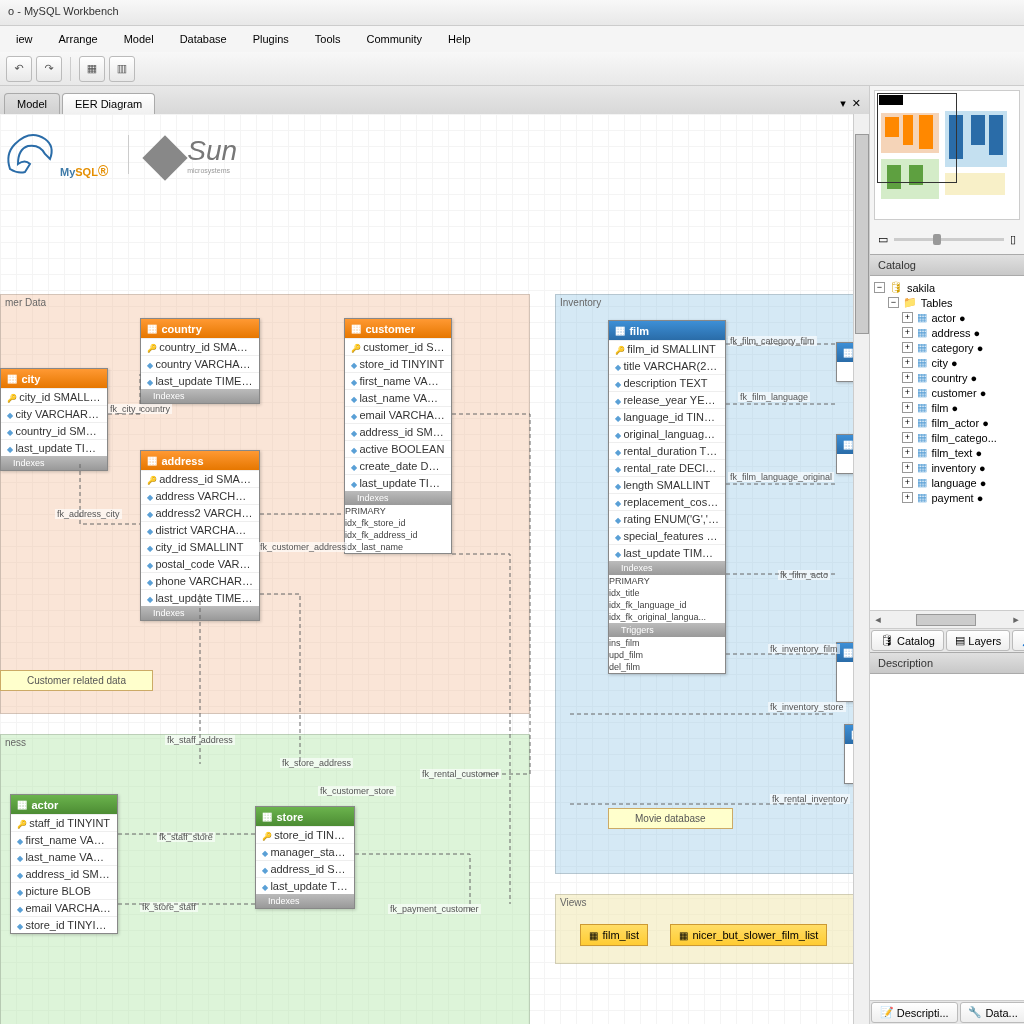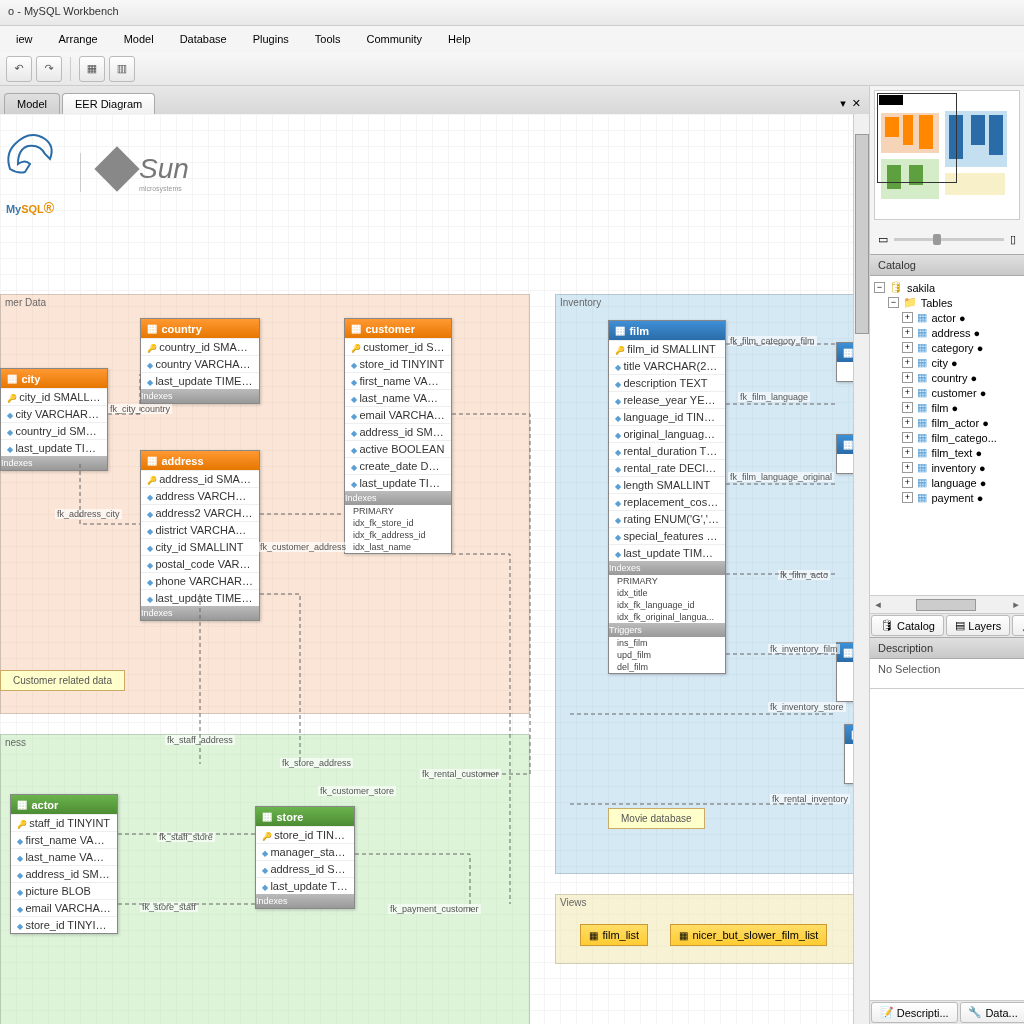--- a/index.html
+++ b/index.html
@@ -25,24 +25,24 @@
 .region.inventory{left:555px;top:180px;width:310px;height:580px;background:rgba(150,200,230,0.4);}
 .region.business{left:0;top:620px;width:530px;height:340px;background:rgba(180,230,170,0.45);}
 .tablebox{position:absolute;background:#fff;border:1px solid #888;box-shadow:1px 1px 3px rgba(0,0,0,0.2);font-size:10px;min-width:96px;}
 .tablebox .hdr{padding:3px 6px;font-weight:bold;color:#fff;display:flex;align-items:center;gap:4px;}
 .tablebox.orange .hdr{background:linear-gradient(#ff9933,#e67700);}
 .tablebox.blue .hdr{background:linear-gradient(#3d8fd6,#2a6ca8);}
 .tablebox.green .hdr{background:linear-gradient(#6bb34d,#4c8c33);}
 .tablebox .col{padding:2px 6px;color:#333;border-top:1px solid #eee;white-space:nowrap;overflow:hidden;text-overflow:ellipsis;}
 .tablebox .col::before{content:"◆ ";color:#5aa0d6;font-size:8px;}
 .tablebox .col.pk::before{content:"🔑 ";font-size:8px;}
-.tablebox .section{background:linear-gradient(#bbb,#999);color:#fff;padding:2px 0;font-size:9px;}
-.tablebox .idx{padding:1px 8px;font-size:9px;color:#444;}
+.tablebox .section{background:linear-gradient(#bbb,#999);color:#fff;padding:2px 12px;font-size:9px;}
+.tablebox .idx{padding:1px 0;font-size:9px;color:#444;}
 .fk-label{position:absolute;font-size:9px;color:#555;background:rgba(255,255,255,0.6);padding:0 2px;}
-.note{position:absolute;background:#ffffcc;border:1px solid #ccaa66;padding:4px 12px;font-size:10px;color:#555;}
+.note{position:absolute;background:#ffffcc;border:1px solid #ccaa66;padding:4px 26px;font-size:10px;color:#555;}
 .view-box{position:absolute;background:linear-gradient(#ffdd66,#ffcc33);border:1px solid #cc9933;padding:4px 8px;font-size:10px;display:flex;align-items:center;gap:4px;}
 .minimap{height:130px;background:#fff;border:1px solid #ccc;margin:4px;position:relative;}
 .minimap .mm{position:absolute;}
 .zoom{height:30px;display:flex;align-items:center;padding:0 8px;gap:6px;}
 .zoom .track{flex:1;height:3px;background:#ccc;position:relative;}
 .zoom .thumb{position:absolute;left:35%;top:-4px;width:8px;height:11px;background:#999;border-radius:2px;}
 .panel-hdr{background:linear-gradient(#e0e0e0,#c8c8c8);border-top:1px solid #aaa;border-bottom:1px solid #aaa;padding:4px 8px;font-size:11px;color:#333;}
 .tree{background:#fff;flex:1;overflow:auto;padding:4px 2px;font-size:11px;}
 .tree-row{display:flex;align-items:center;padding:1px 0;gap:4px;white-space:nowrap;}
 .tree-row .exp{width:11px;height:11px;border:1px solid #999;display:inline-flex;align-items:center;justify-content:center;font-size:9px;line-height:1;background:#fff;}
@@ -86,27 +86,27 @@
       <div class="tab">EER Diagram</div>
       <div class="closer">
         <span>▾</span>
         <span>✕</span>
       </div>
     </div>
 
     <div class="canvas">
 
       <div class="logo-area">
-        <div style="display:flex;align-items:center;flex-direction:column;">
+        <div style="display:flex;align-items:flex-end;">
           <svg class="dolphin" viewBox="0 0 60 60">
               <path d="M10 45 Q5 30 15 20 Q30 5 45 15 Q55 22 50 35 L45 30 Q40 20 28 22 Q18 25 18 40 Q25 35 30 40 L25 48 Q18 50 10 45 Z" fill="none" stroke="#2a6ca8" stroke-width="2"></path>
             </svg>
           <div class="mysql-text"><span style="color:#3d7aa8">My</span><span style="color:#e48e00">SQL</span><span style="color:#e48e00;font-size:14px">®</span></div>
         </div>
-        <div style="color:#888;border-left:1px solid #ccc;padding-left:20px;display:flex;align-items:flex-start;gap:6px;">
+        <div style="color:#888;border-left:1px solid #ccc;padding-left:20px;display:flex;align-items:flex-end;gap:6px;">
           <div style="width:32px;height:32px;background:#888;transform:rotate(45deg)"></div>
           <div>
               <div style="font-size:28px;font-style:italic;color:#777">Sun</div>
               <div style="font-size:7px;color:#999">microsystems</div>
             </div>
         </div>
       </div>
 
       <div class="region customer">
         <div class="region-label">mer Data</div>
@@ -383,20 +383,19 @@
         <div class="thm"></div>
         <span class="arr" style="margin-left:auto">▸</span>
       </div>
     <div class="bottom-tabs">
       <div class="bt">🛢 <span>Catalog</span></div>
       <div class="bt">▤ <span>Layers</span></div>
       <div class="bt">👤</div>
     </div>
 
     <div class="panel-hdr">Description</div>
-    <div class="desc-body">No Selection</div>
     <div style="flex:1;background:#fff"></div>
     <div class="bottom-tabs">
       <div class="bt">📝 <span>Descripti...</span></div>
       <div class="bt">🔧 <span>Data...</span></div>
     </div>
   </div>
 </div>
 
 </body></html>

